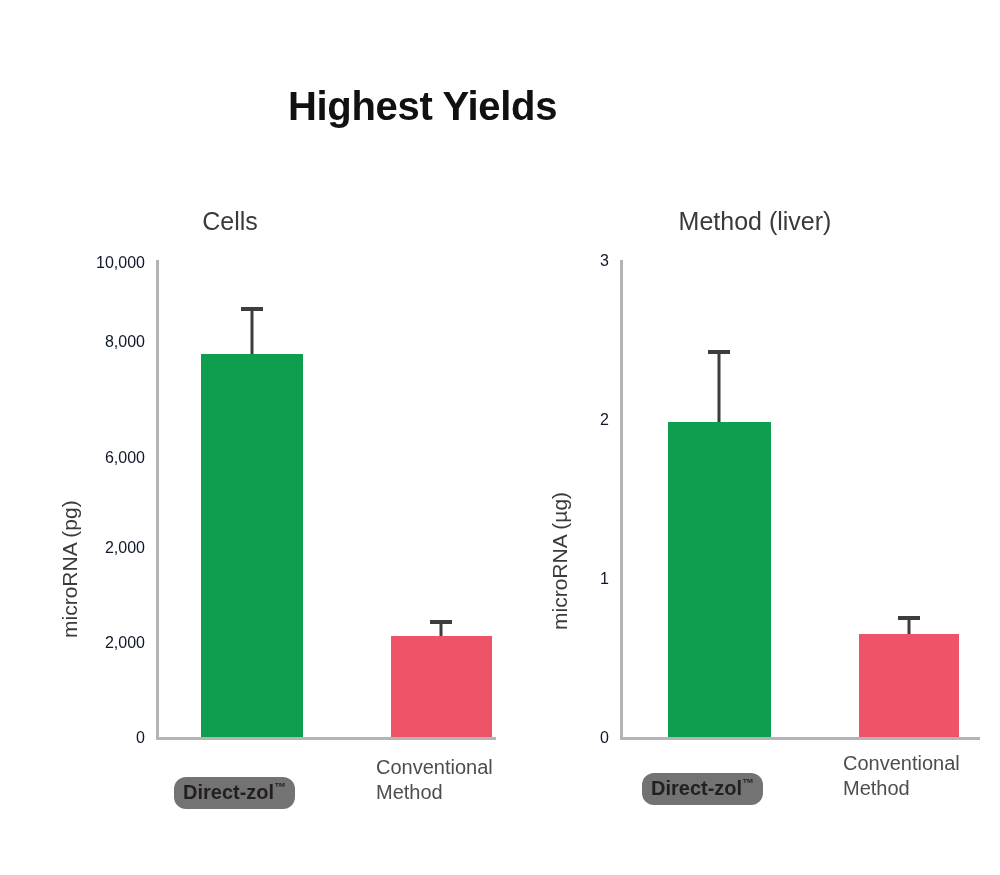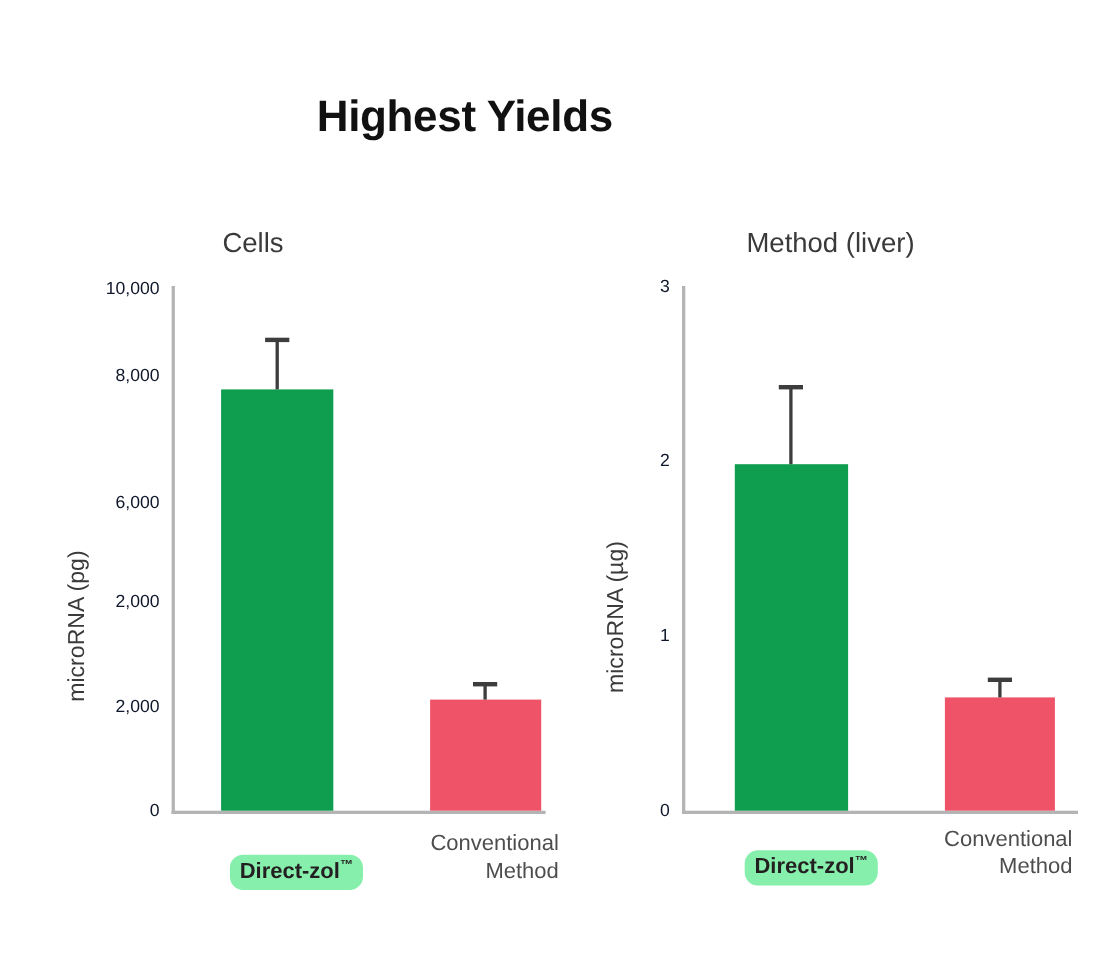--- a/index.html
+++ b/index.html
@@ -119,30 +119,30 @@
     position: absolute;
     height: 4px;
     width: 22px;
     background: #3d3d3d;
     transform: translateX(-50%);
   }
 
   
   .xlabel {
     position: absolute;
-    text-align: right;
+    text-align: left;
     font-size: 20px;
     line-height: 1.25;
     color: #4d4d4d;
     white-space: pre-line;
   }
   .xlabel-hl {
     font-weight: bold;
     color: #231f20;
-    background: #86efac;
+    background: #737373;
     padding: 3px 9px 4px 9px;
     border-radius: 12px;
     display: inline-block;
     white-space: nowrap;
   }
   .tm {
     font-size: 12px;
     vertical-align: super;
     line-height: 0;
   }

